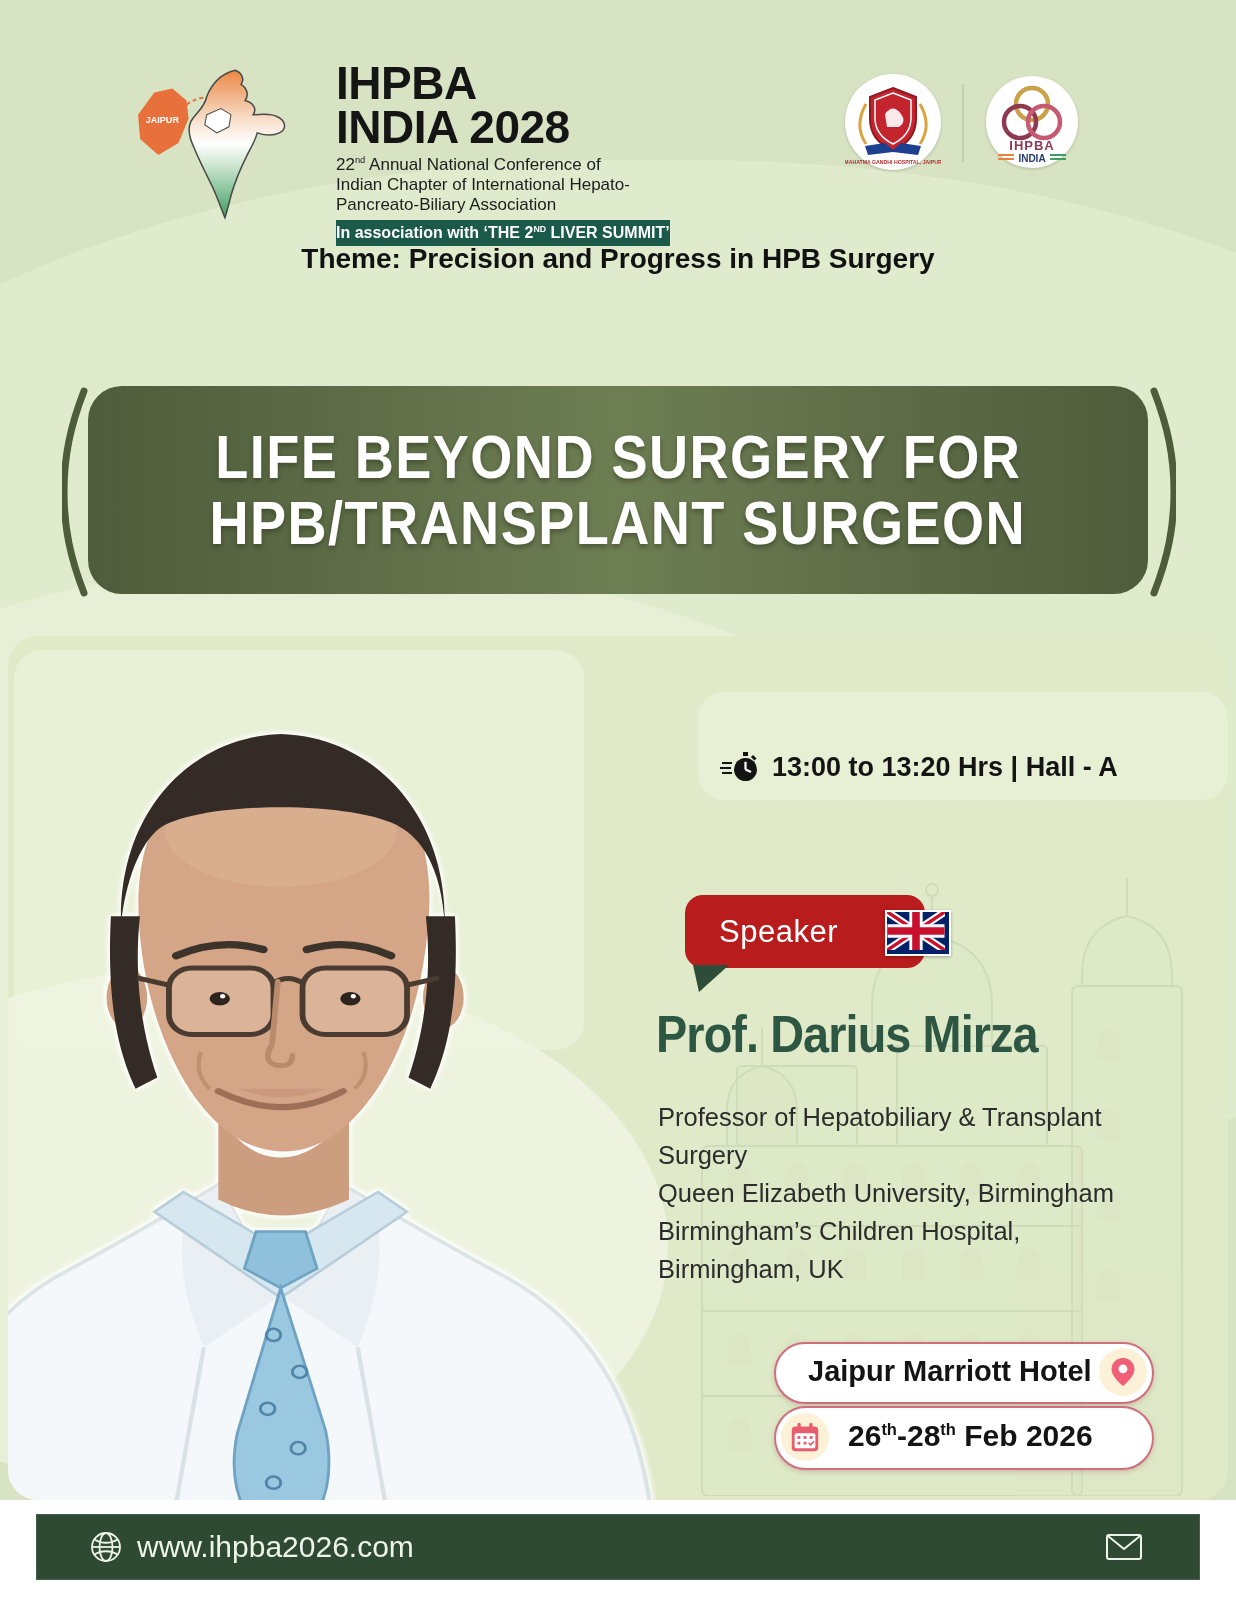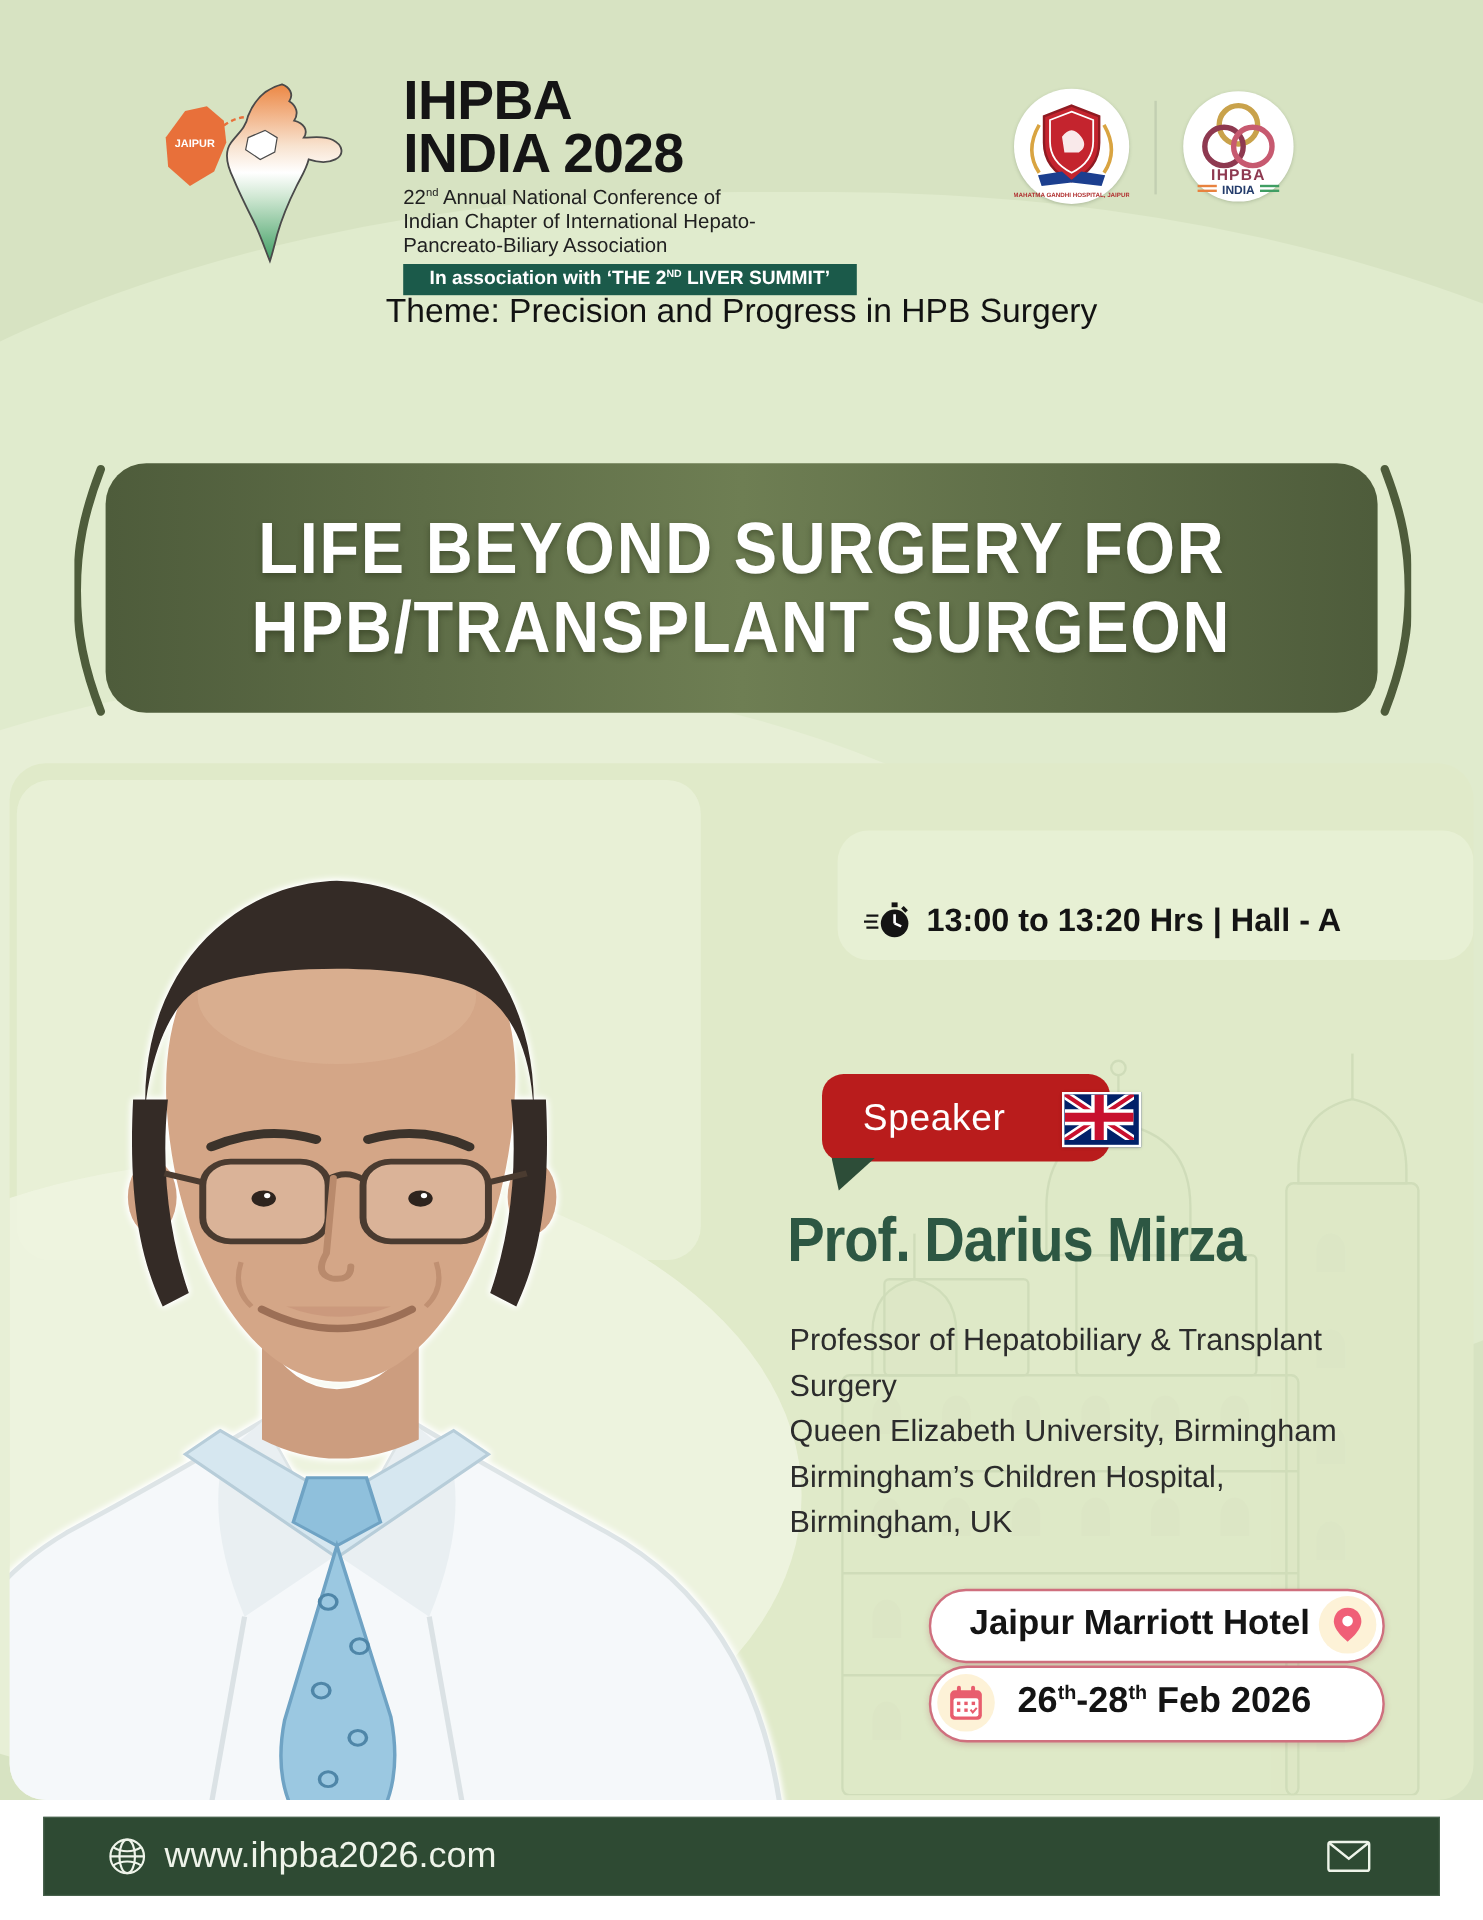--- a/index.html
+++ b/index.html
@@ -9,26 +9,26 @@
 
   
   .top-bg{position:absolute;left:0;top:0;width:1236px;height:1500px;background:#d7e3c2;overflow:hidden;}
   .swoosh1{position:absolute;left:-320px;top:160px;width:1950px;height:1050px;background:#e0ebcd;border-radius:48%;}
   .swoosh2{position:absolute;left:-420px;top:560px;width:1500px;height:950px;background:#e7efd6;border-radius:50%;}
 
   
   .title1{font-size:46px;font-weight:800;line-height:0.95;letter-spacing:-0.5px;color:#151515;}
   .subtitle{font-size:17px;line-height:1.16;color:#202020;margin-top:6px;}
   .assoc-badge{display:inline-block;background:#1b5a4a;color:#fff;font-size:16px;font-weight:700;
-               padding:4px 22px;margin-top:5px;}
+               padding:4px 0;margin-top:5px;}
   .sup{font-size:0.55em;vertical-align:super;line-height:0;}
   .logo-circle{border-radius:50%;background:#fff;box-shadow:0 1px 3px rgba(60,80,50,.25);}
   .divider{width:2px;background:#c3cfb2;}
 
-  .theme{width:100%;text-align:center;font-size:28px;font-weight:400;color:#121212;}
+  .theme{width:100%;text-align:center;font-size:28px;font-weight:700;color:#121212;}
 
   
   .banner{left:88px;top:386px;width:1060px;height:208px;border-radius:34px;
           background:linear-gradient(90deg,#4e5c3b 0%,#6e7e53 50%,#4e5c3b 100%);
           display:flex;flex-direction:column;align-items:center;justify-content:center;}
   .banner-line{color:#fff;font-weight:800;font-size:57px;line-height:1.16;letter-spacing:1.5px;
                text-shadow:0 3px 5px rgba(35,45,20,.45);display:inline-block;transform:scale(.95,1.06);white-space:nowrap;}
 
   
   .card{left:8px;top:636px;width:1220px;height:864px;border-radius:30px;background:#e0eac9;overflow:hidden;}
@@ -46,21 +46,21 @@
   .speaker-label{position:absolute;left:34px;top:0;line-height:73px;color:#fff;font-size:31px;font-weight:500;letter-spacing:.5px;}
   .badge-tail{position:absolute;left:8px;bottom:-25px;}
   .uk-flag{position:absolute;right:-26px;top:15px;width:62px;height:42px;border:2px solid #fff;
            box-shadow:0 1px 3px rgba(0,0,0,.3);background:#012169;}
 
   .speaker-name{left:648px;top:368px;z-index:4;font-size:52px;font-weight:800;color:#2d5743;
                 letter-spacing:-1px;transform:scaleX(.9);transform-origin:left;white-space:nowrap;}
   .speaker-details{left:650px;top:462px;z-index:4;font-size:25.5px;line-height:38px;font-weight:500;color:#2c2c2c;}
 
   .pill{position:absolute;background:#fff;border:2px solid #cf6f7e;border-radius:32px;z-index:4;
-        box-shadow:0 2px 5px rgba(150,60,70,.25);}
+        box-shadow:0 2px 5px rgba(150,60,70,.25);margin-top:18px;}
   .pill-text{font-size:29px;font-weight:800;color:#141414;white-space:nowrap;}
   .pill-circle{position:absolute;width:48px;height:48px;border-radius:50%;background:#fdf2d7;
                display:flex;align-items:center;justify-content:center;}
 
   
   .footer-bar{left:36px;top:1514px;width:1164px;height:66px;background:#2e4a33;border:1px solid #46604b;
               display:flex;align-items:center;justify-content:space-between;padding:0 56px 0 52px;box-sizing:border-box;z-index:6;}
   .footer-item{display:flex;align-items:center;gap:14px;color:#eef4ea;font-size:30px;font-weight:400;}
 </style>
 </head>

